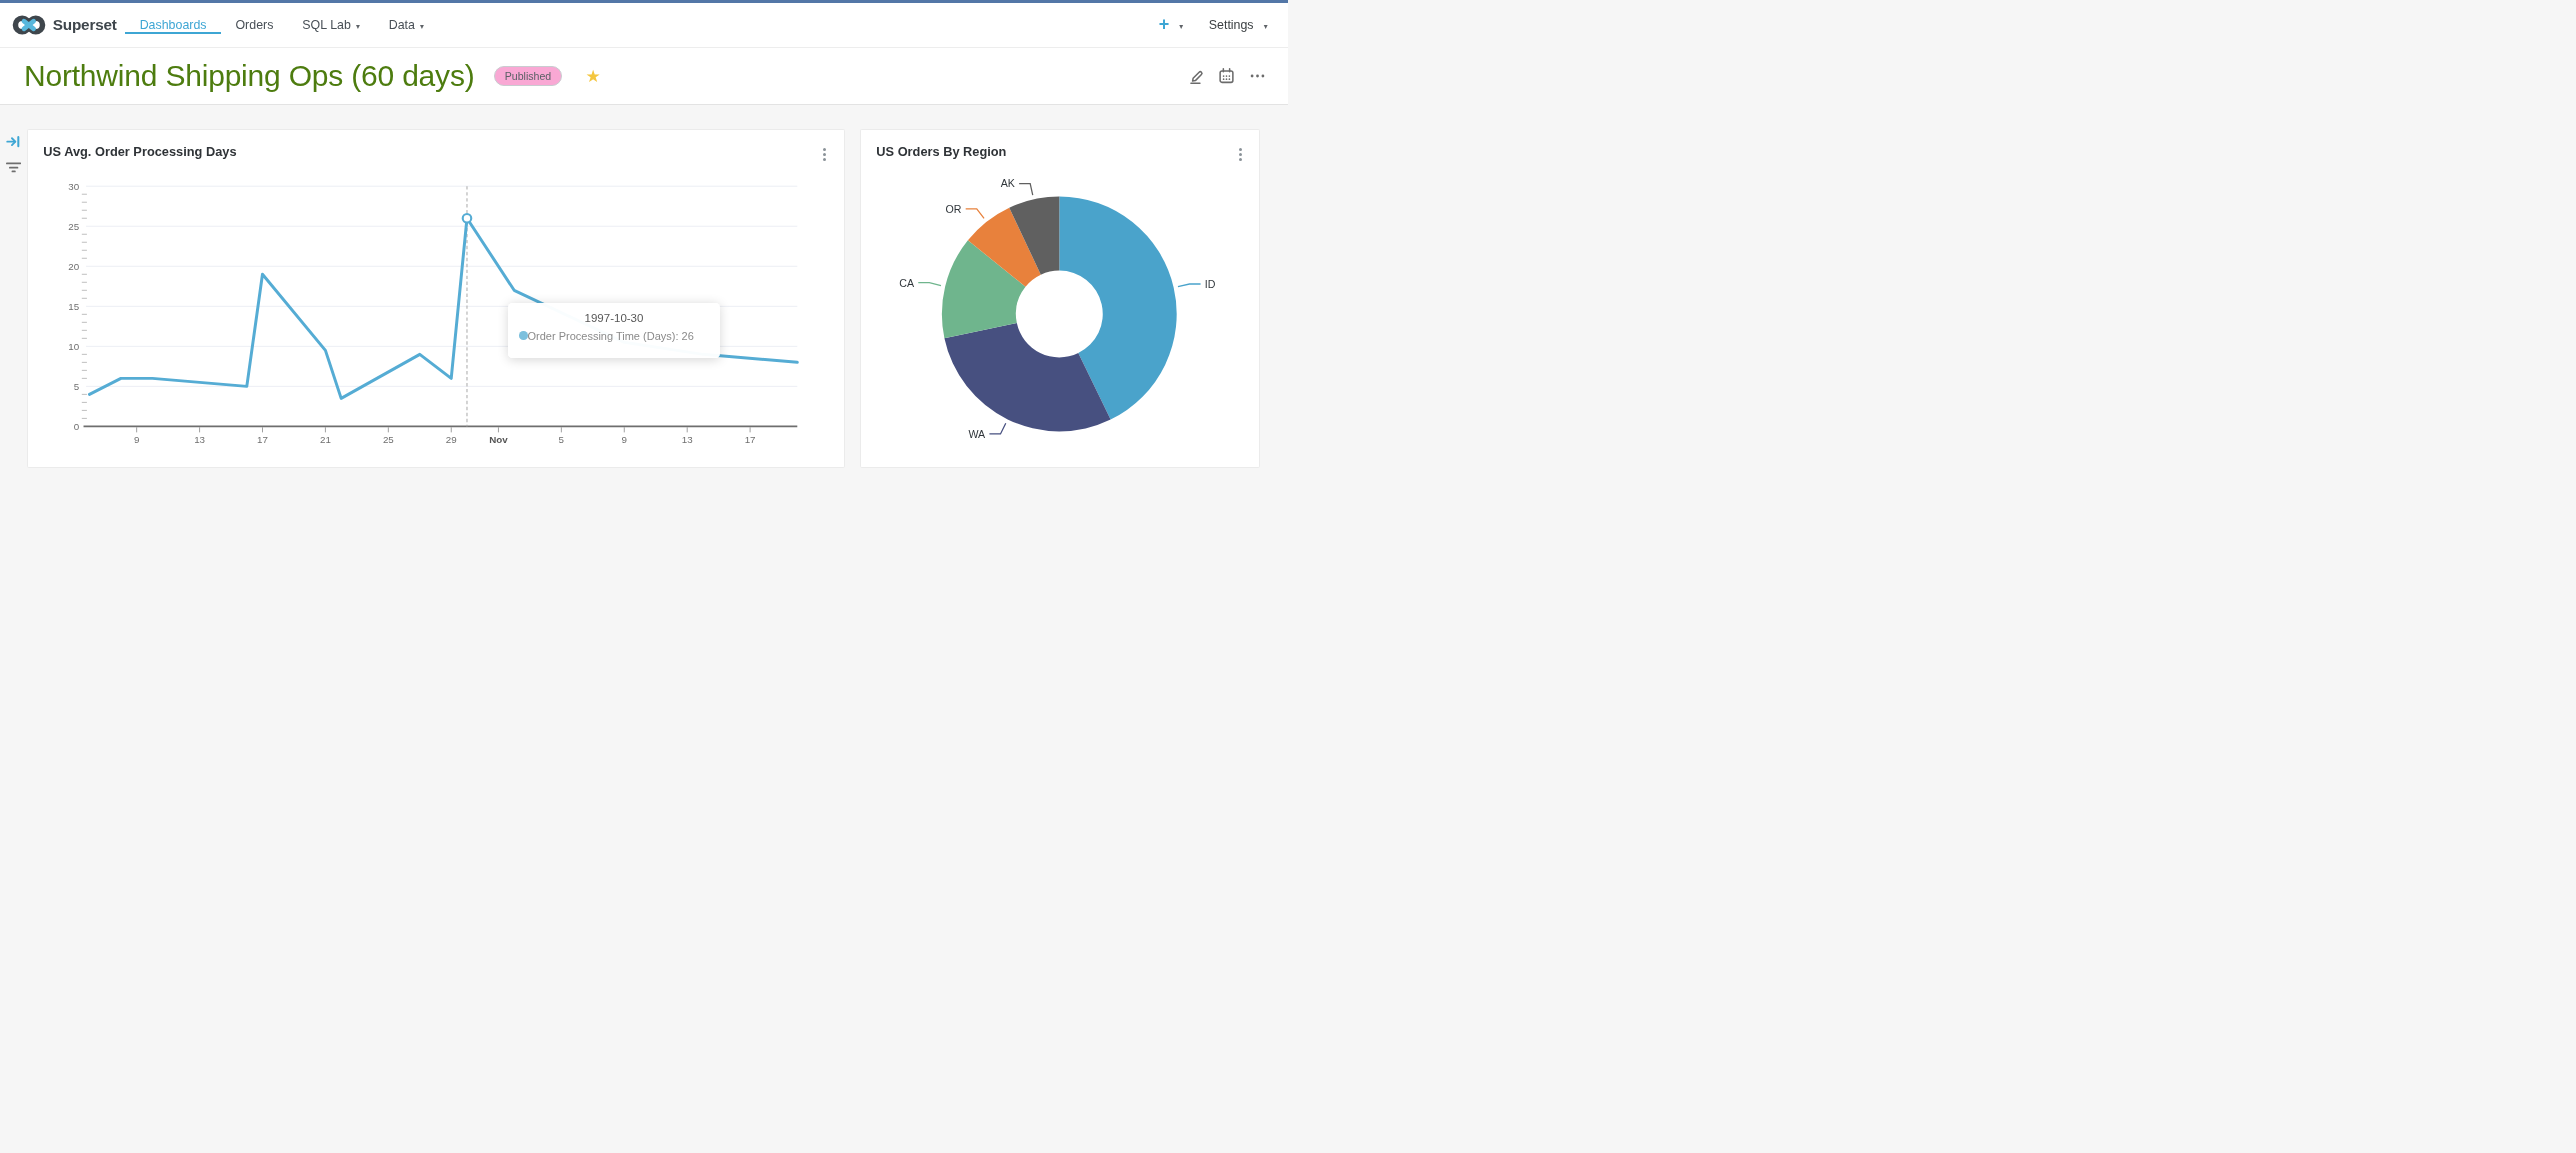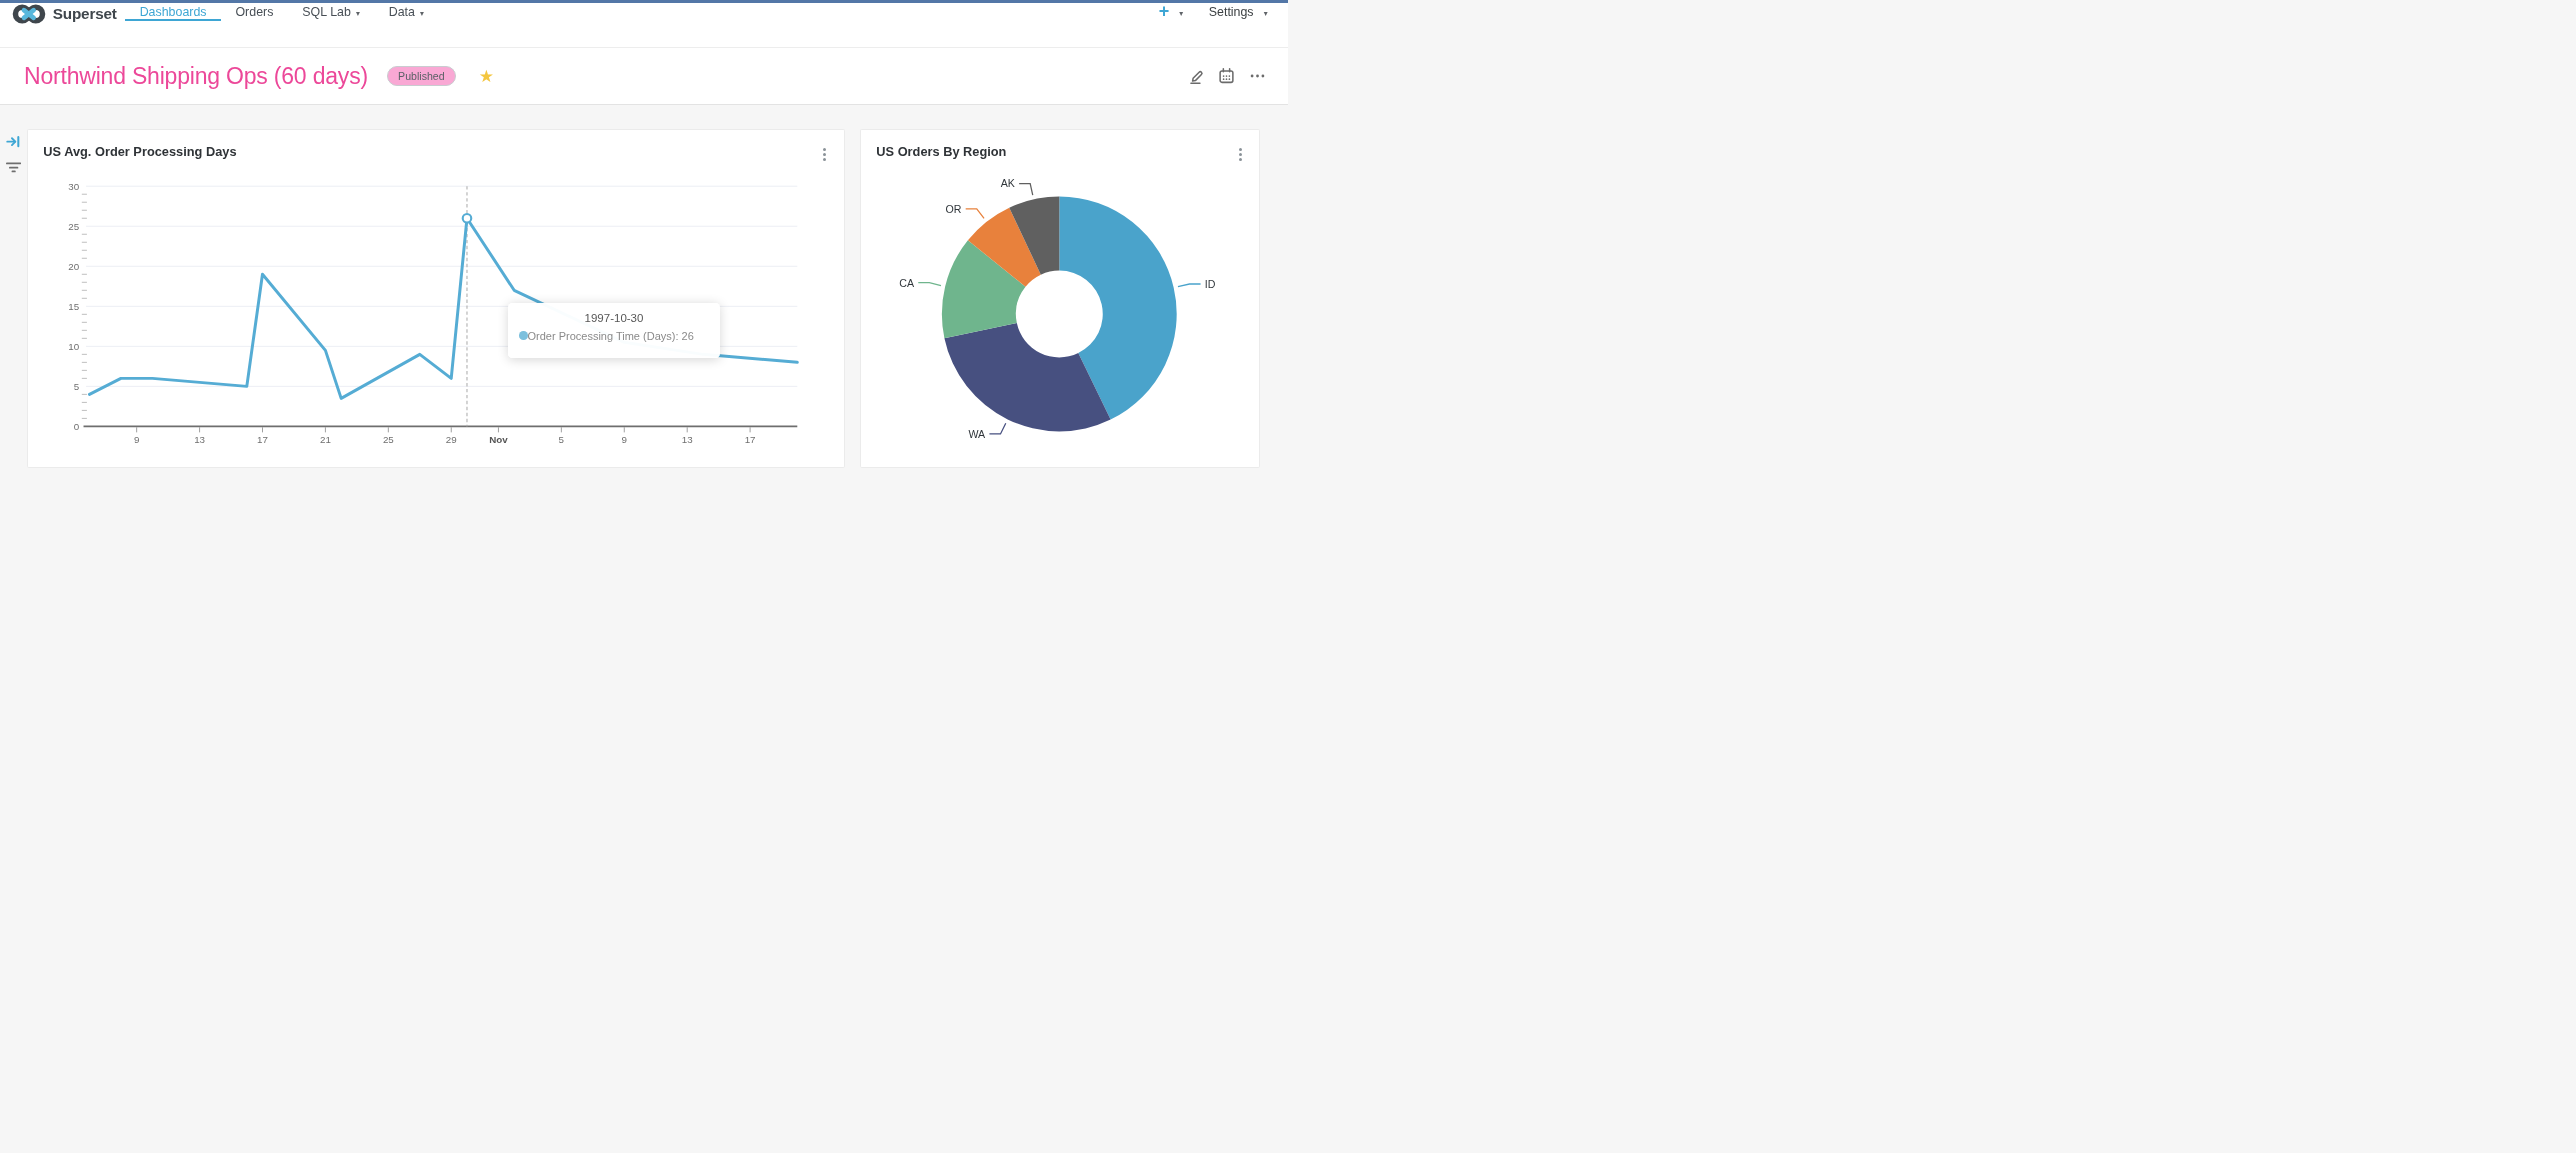--- a/index.html
+++ b/index.html
@@ -3,35 +3,35 @@
 <meta charset="utf-8">
 <style>
   * { margin:0; padding:0; box-sizing:border-box; }
   html,body { width:1288px; height:577px; overflow:hidden; }
   body { background:#F6F6F6; font-family:"Liberation Sans", sans-serif; color:#3C4247; }
 
   
   .topstrip { height:3.4px; background:#5377A7; }
 
   
-  .navbar { height:45px; background:#FFFFFF; border-bottom:0.9px solid #EDEDED; display:flex; align-items:flex-start; padding:0 0 0 12px; }
+  .navbar { height:45px; background:#FFFFFF; border-bottom:0.9px solid #EDEDED; display:flex; align-items:center; padding:0 0 0 12px; }
   .brand { display:flex; align-items:center; gap:6.8px; margin-right:8.5px; }
   .brand-name { font-size:15.3px; font-weight:700; color:#3F464C; letter-spacing:-0.2px; }
   .nav-items { display:flex; align-items:stretch; }
   .nav-item { display:flex; align-items:center; padding:0 14.5px; font-size:12.4px; color:#484F56; cursor:pointer; border-bottom:2.6px solid transparent; border-top:2.6px solid transparent; }
   .nav-item.active { color:#3EA6D4; border-bottom-color:#3EA6D4; }
   .nav-caret { font-size:7.7px; color:#5F6368; margin-left:5.1px; transform:translateY(0.9px); }
   .nav-right { margin-left:auto; display:flex; align-items:center; gap:25.6px; margin-right:20.4px; }
   .plus-btn { display:flex; align-items:center; gap:5.1px; cursor:pointer; }
   .plus-glyph { color:#3EA6D4; font-size:18px; font-weight:700; line-height:1; transform:translateY(-0.9px); }
   .settings-btn { display:flex; align-items:center; gap:5.1px; font-size:12.4px; color:#3C4043; cursor:pointer; }
 
   
   .titlebar { height:57px; background:#FFFFFF; border-bottom:0.9px solid #E3E3E3; display:flex; align-items:center; padding:0 22px 0 24px; }
-  .dash-title { font-size:23px; font-weight:500; color:#ec4899; letter-spacing:-0.2px; }
+  .dash-title { font-size:30px; font-weight:500; color:#4d7c0f; letter-spacing:-0.2px; }
   .badge { margin-left:19px; font-size:10.6px; color:#5A6066; background:#f9a8d4; border:0.9px solid #C9CCD0; border-radius:10.2px; padding:2.6px 10.2px 3.4px; }
   .star { margin-left:23px; color:#F4C63F; font-size:17px; cursor:pointer; }
   .titlebar-icons { margin-left:auto; display:flex; align-items:center; gap:13.6px; }
   .tb-icon { width:17px; height:18px; display:flex; align-items:center; justify-content:center; cursor:pointer; }
 
   
   .left-rail { position:absolute; left:6px; top:134px; display:flex; flex-direction:column; gap:11px; }
   .rail-icon { width:15.3px; height:15.3px; cursor:pointer; }
 
   

